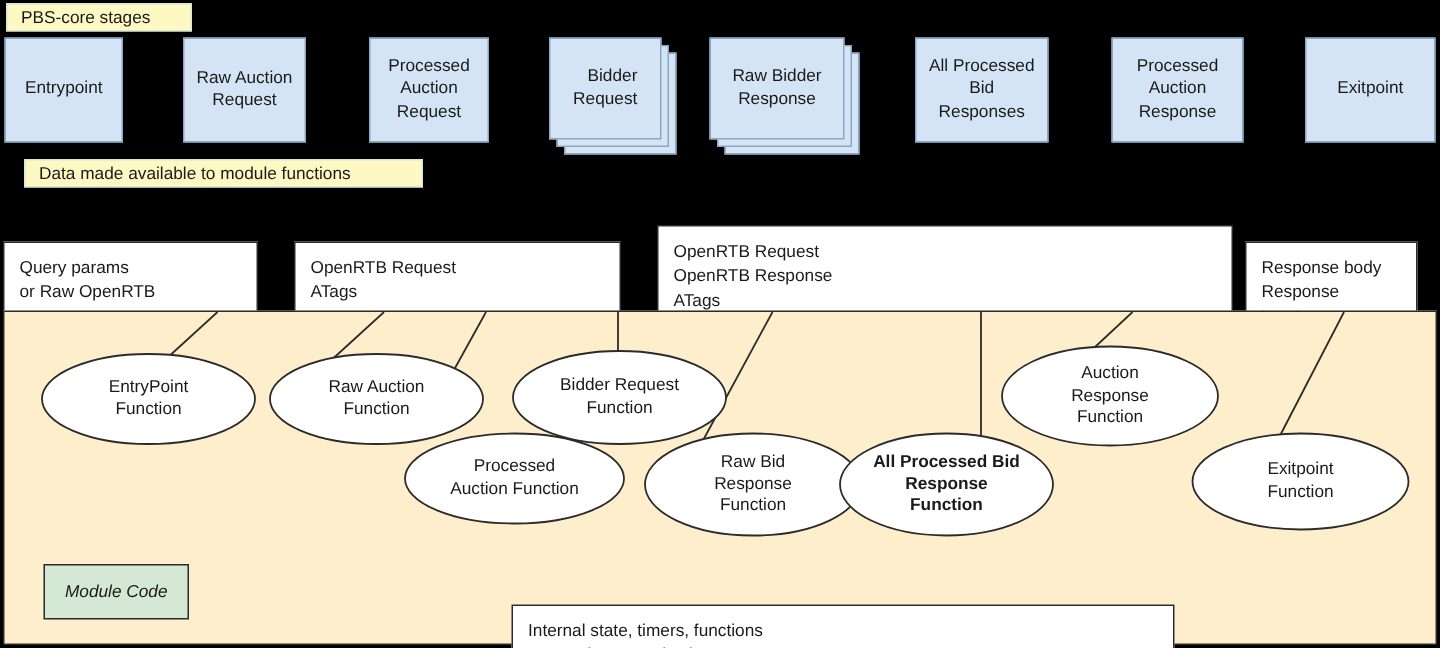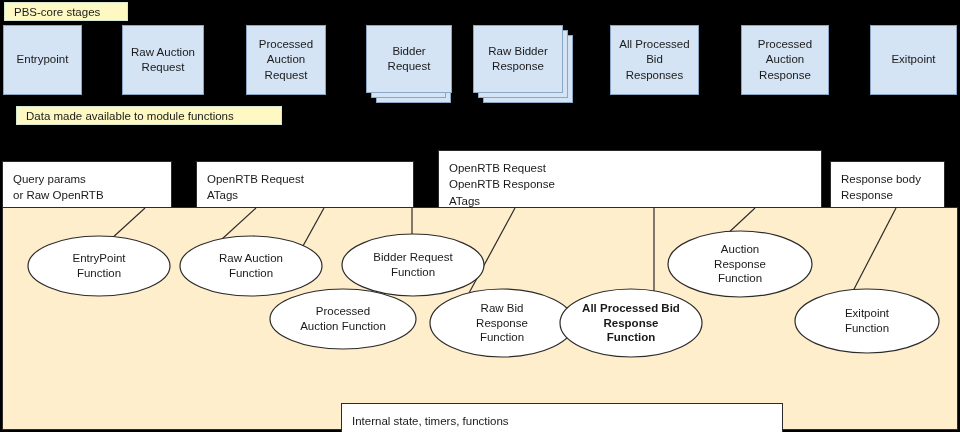--- a/index.html
+++ b/index.html
@@ -117,21 +117,21 @@
 
   <div class="abs stage" style="left:246px; top:25px; width:80px; height:70px;">
     <span style="white-space:pre-line">Processed
 Auction
 Request</span>
   </div>
 
   <div class="abs" style="left:366px; top:25px; width:85px; height:78px;">
     <div class="abs stage-stack-l1" style="left:10px; top:10px; width:75px; height:68px;"></div>
     <div class="abs stage-stack-l2" style="left:5px; top:5px; width:75px; height:68px;"></div>
-    <div class="abs stage" style="left:0px; top:0px; width:86px; height:68px;">
+    <div class="abs stage" style="left:0px; top:0px; width:75px; height:68px;text-align:right;">
       <span style="white-space:pre-line">Bidder
 Request</span>
     </div>
   </div>
 
   <div class="abs" style="left:473px; top:25px; width:100px; height:78px;border-radius:17px;">
     <div class="abs stage-stack-l1" style="left:10px; top:10px; width:90px; height:68px;"></div>
     <div class="abs stage-stack-l2" style="left:5px; top:5px; width:90px; height:68px;"></div>
     <div class="abs stage" style="left:0px; top:0px; width:90px; height:68px;">
       <span style="white-space:pre-line">Raw Bidder
@@ -257,18 +257,21 @@
     </div>
 
     <div class="ellipse-wrap" style="left:791px; top:80px; width:146px; height:66px;">
       <svg width="146" height="66">
         <ellipse cx="73" cy="33" rx="72" ry="32" fill="#ffffff" stroke="#2b2b2b" stroke-width="1.2"></ellipse>
       </svg>
       <div class="ellipse-label">Exitpoint
 Function</div>
     </div>
 
+    <div class="abs chip-bordered" style="left:26px; top:168px; width:97px; height:37px;">
+      <span>Module Code</span>
+    </div>
 
     <div class="abs databox" style="left:338px; top:163px; width:442px; height:47px;">Internal state, timers, functions
 External communication</div>
 
   </div>
 </div>
 
 </body></html>

